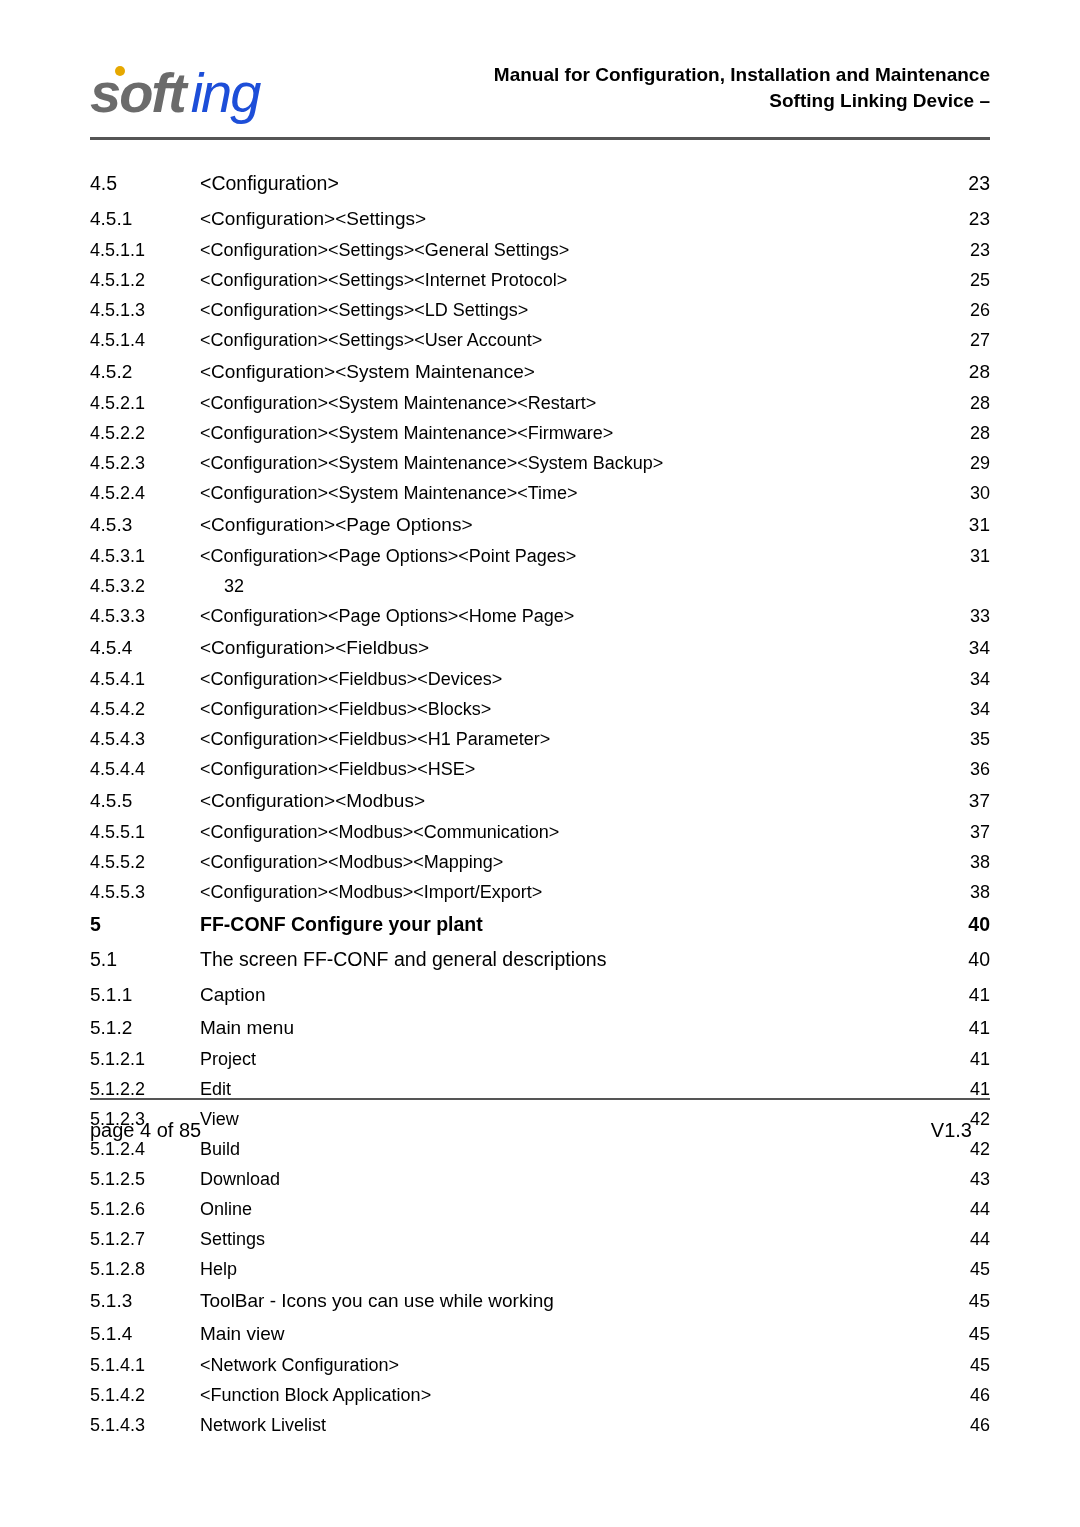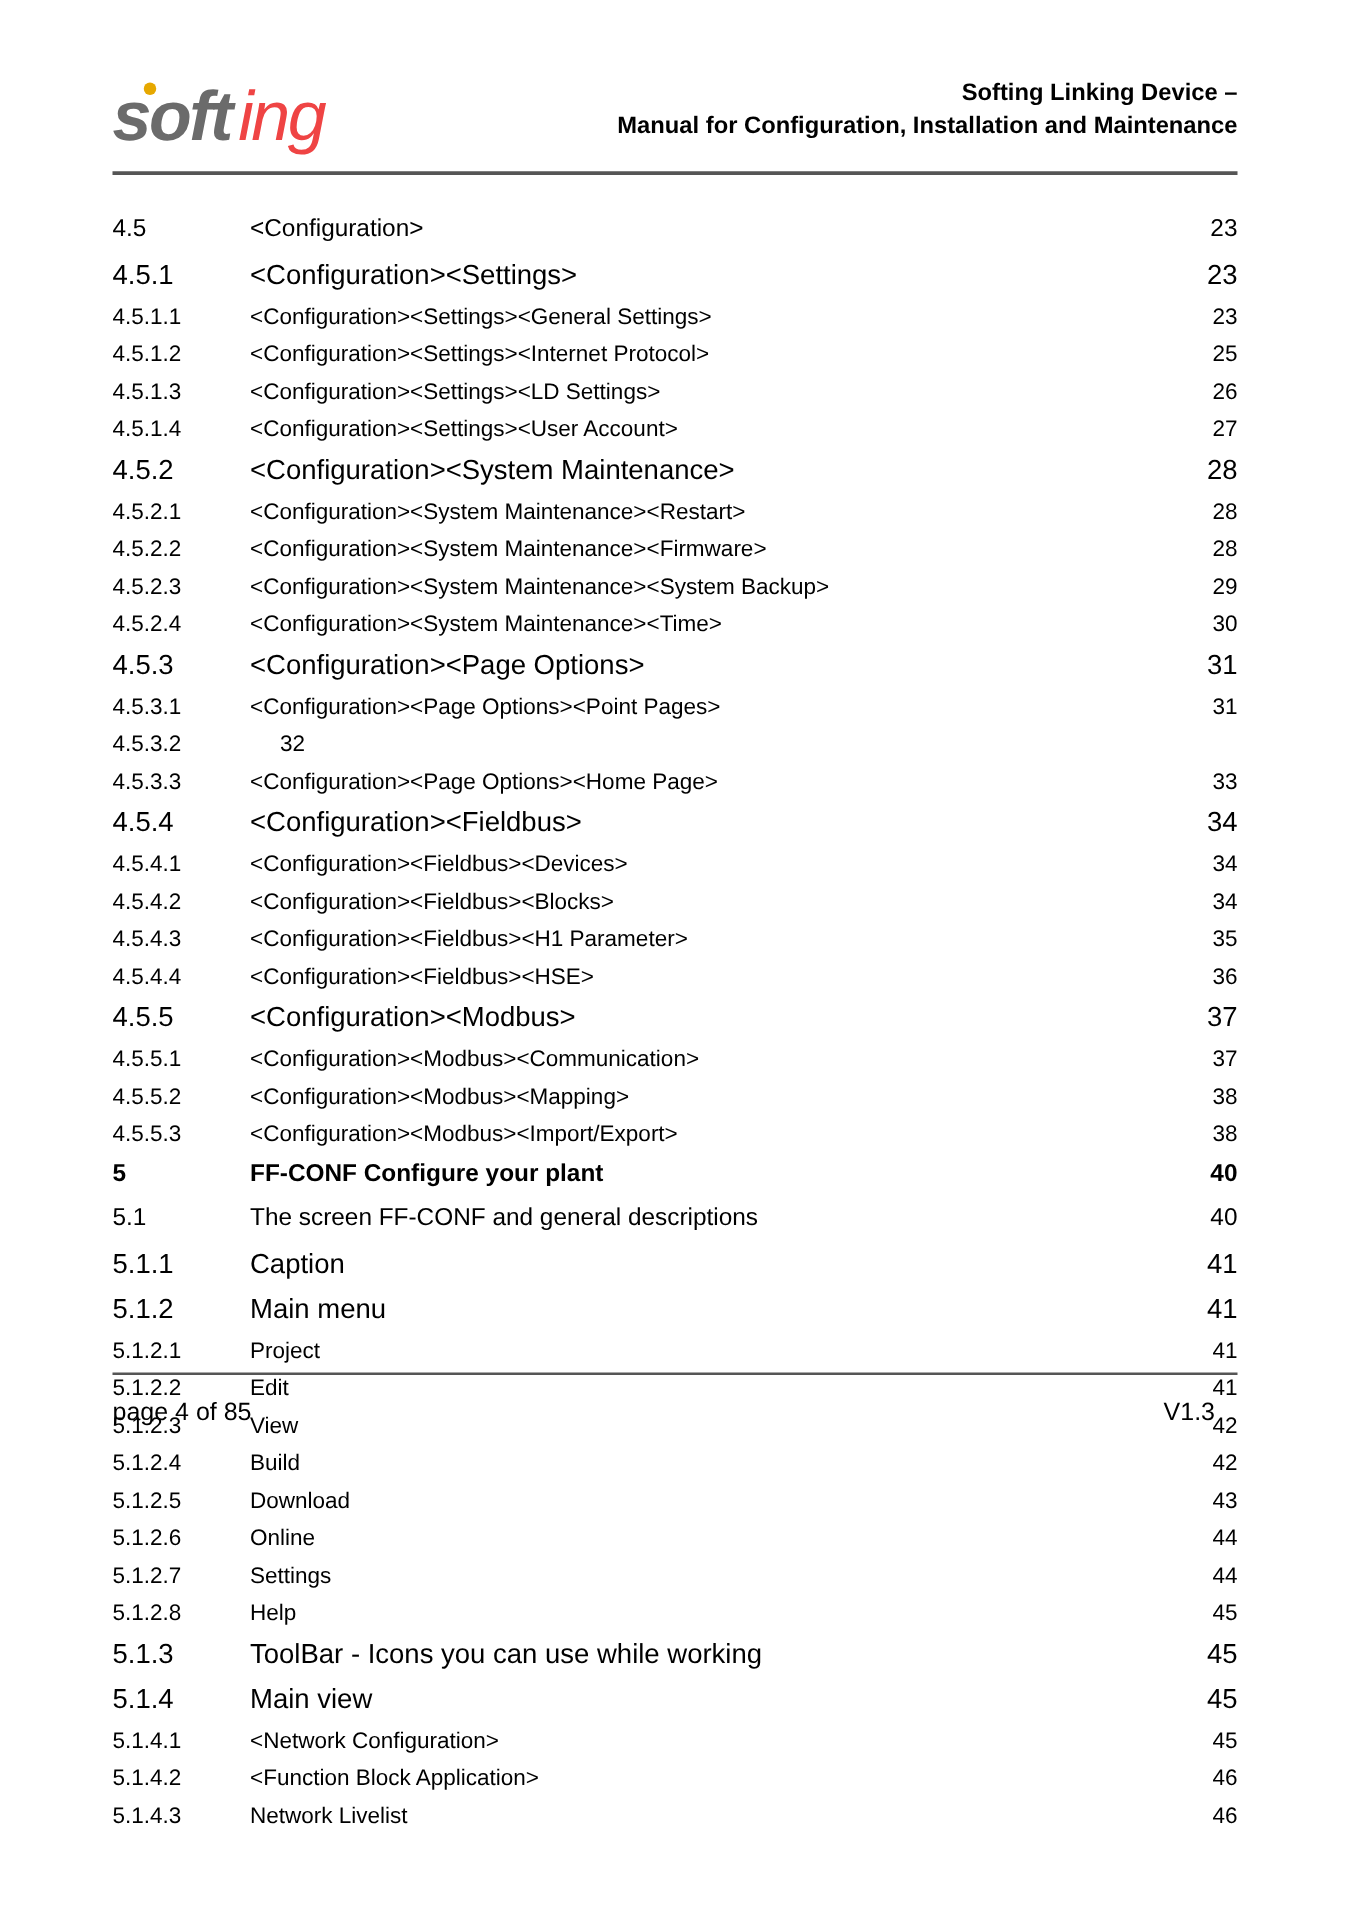--- a/index.html
+++ b/index.html
@@ -37,21 +37,21 @@
     font-size: 56px;
     font-weight: 900;
     font-style: italic;
     color: #6b6b6b;
     letter-spacing: -2px;
   }
   .logo .s-tail {
     font-size: 56px;
     font-weight: 300;
     font-style: italic;
-    color: #ef4444;
+    color: #1d4ed8;
     letter-spacing: -2px;
     margin-left: -4px;
   }
   .logo .dot {
     display: inline-block;
     width: 10px;
     height: 10px;
     background: #e6a800;
     border-radius: 50%;
     position: relative;
@@ -90,21 +90,21 @@
     flex: 1 1 auto;
     padding-right: 20px;
   }
   .toc .pg {
     width: 44px;
     flex: 0 0 44px;
     text-align: right;
   }
   .toc .bold { font-weight: 700; }
   .toc .l2 { font-size: 19.5px; padding-top:8px; padding-bottom:8px;}
-  .toc .l3 { font-size: 22px; padding-top:7px; padding-bottom:7px;}
+  .toc .l3 { font-size: 19px; padding-top:7px; padding-bottom:7px;}
   .toc .l4 { font-size: 18px; padding-top:6px; padding-bottom:6px;}
 
   
   .ftr-rule {
     position: absolute;
     left: 90px;
     right: 90px;
     bottom: 74px;
     border: none;
     border-top: 2px solid #555;
@@ -124,22 +124,22 @@
 
 <div class="page">
 
   <div class="hdr">
     <div class="logo">
       <span class="s-main">soft</span>
       <span class="dot"></span>
       <span class="s-tail">ing</span>
     </div>
     <div class="hdr-text">
+      <div>Manual for Configuration, Installation and Maintenance</div>
       <div>Softing Linking Device –</div>
-      <div>Manual for Configuration, Installation and Maintenance</div>
     </div>
   </div>
   <hr class="hdr-rule">
 
   <div class="toc" id="toc">
       <div class="row l2">
         <span class="num">4.5</span>
         <span class="title">&lt;Configuration&gt;</span>
         <span class="pg">23</span>
       </div>

